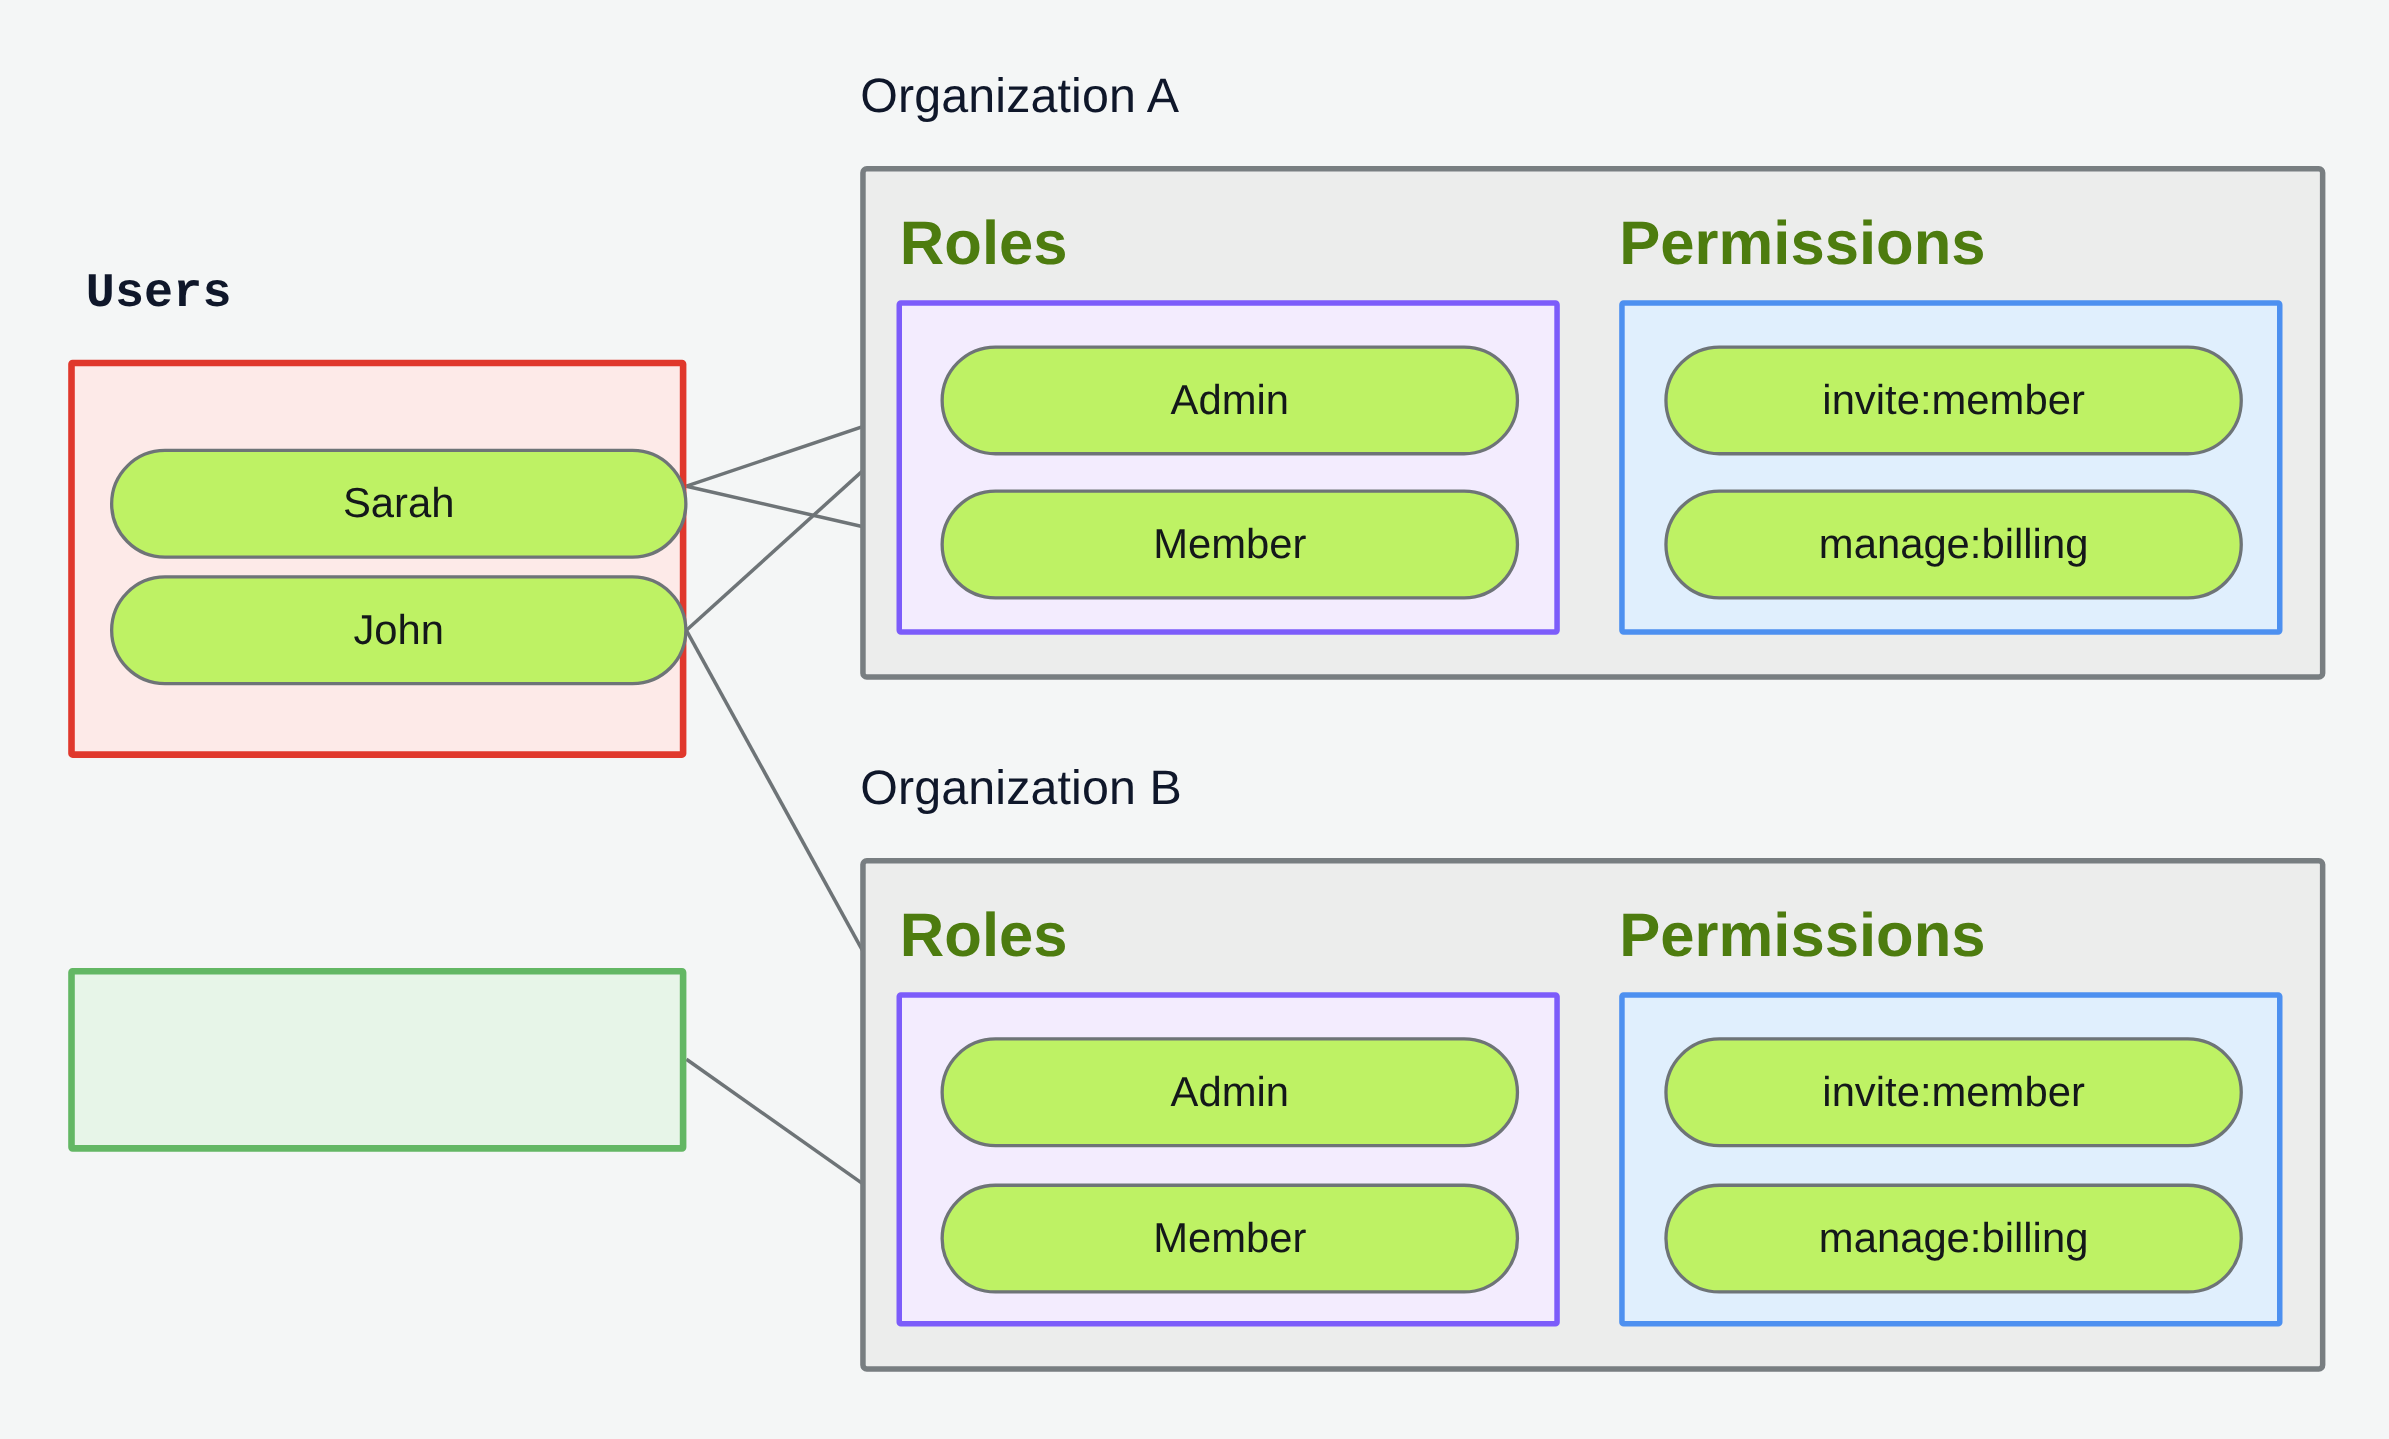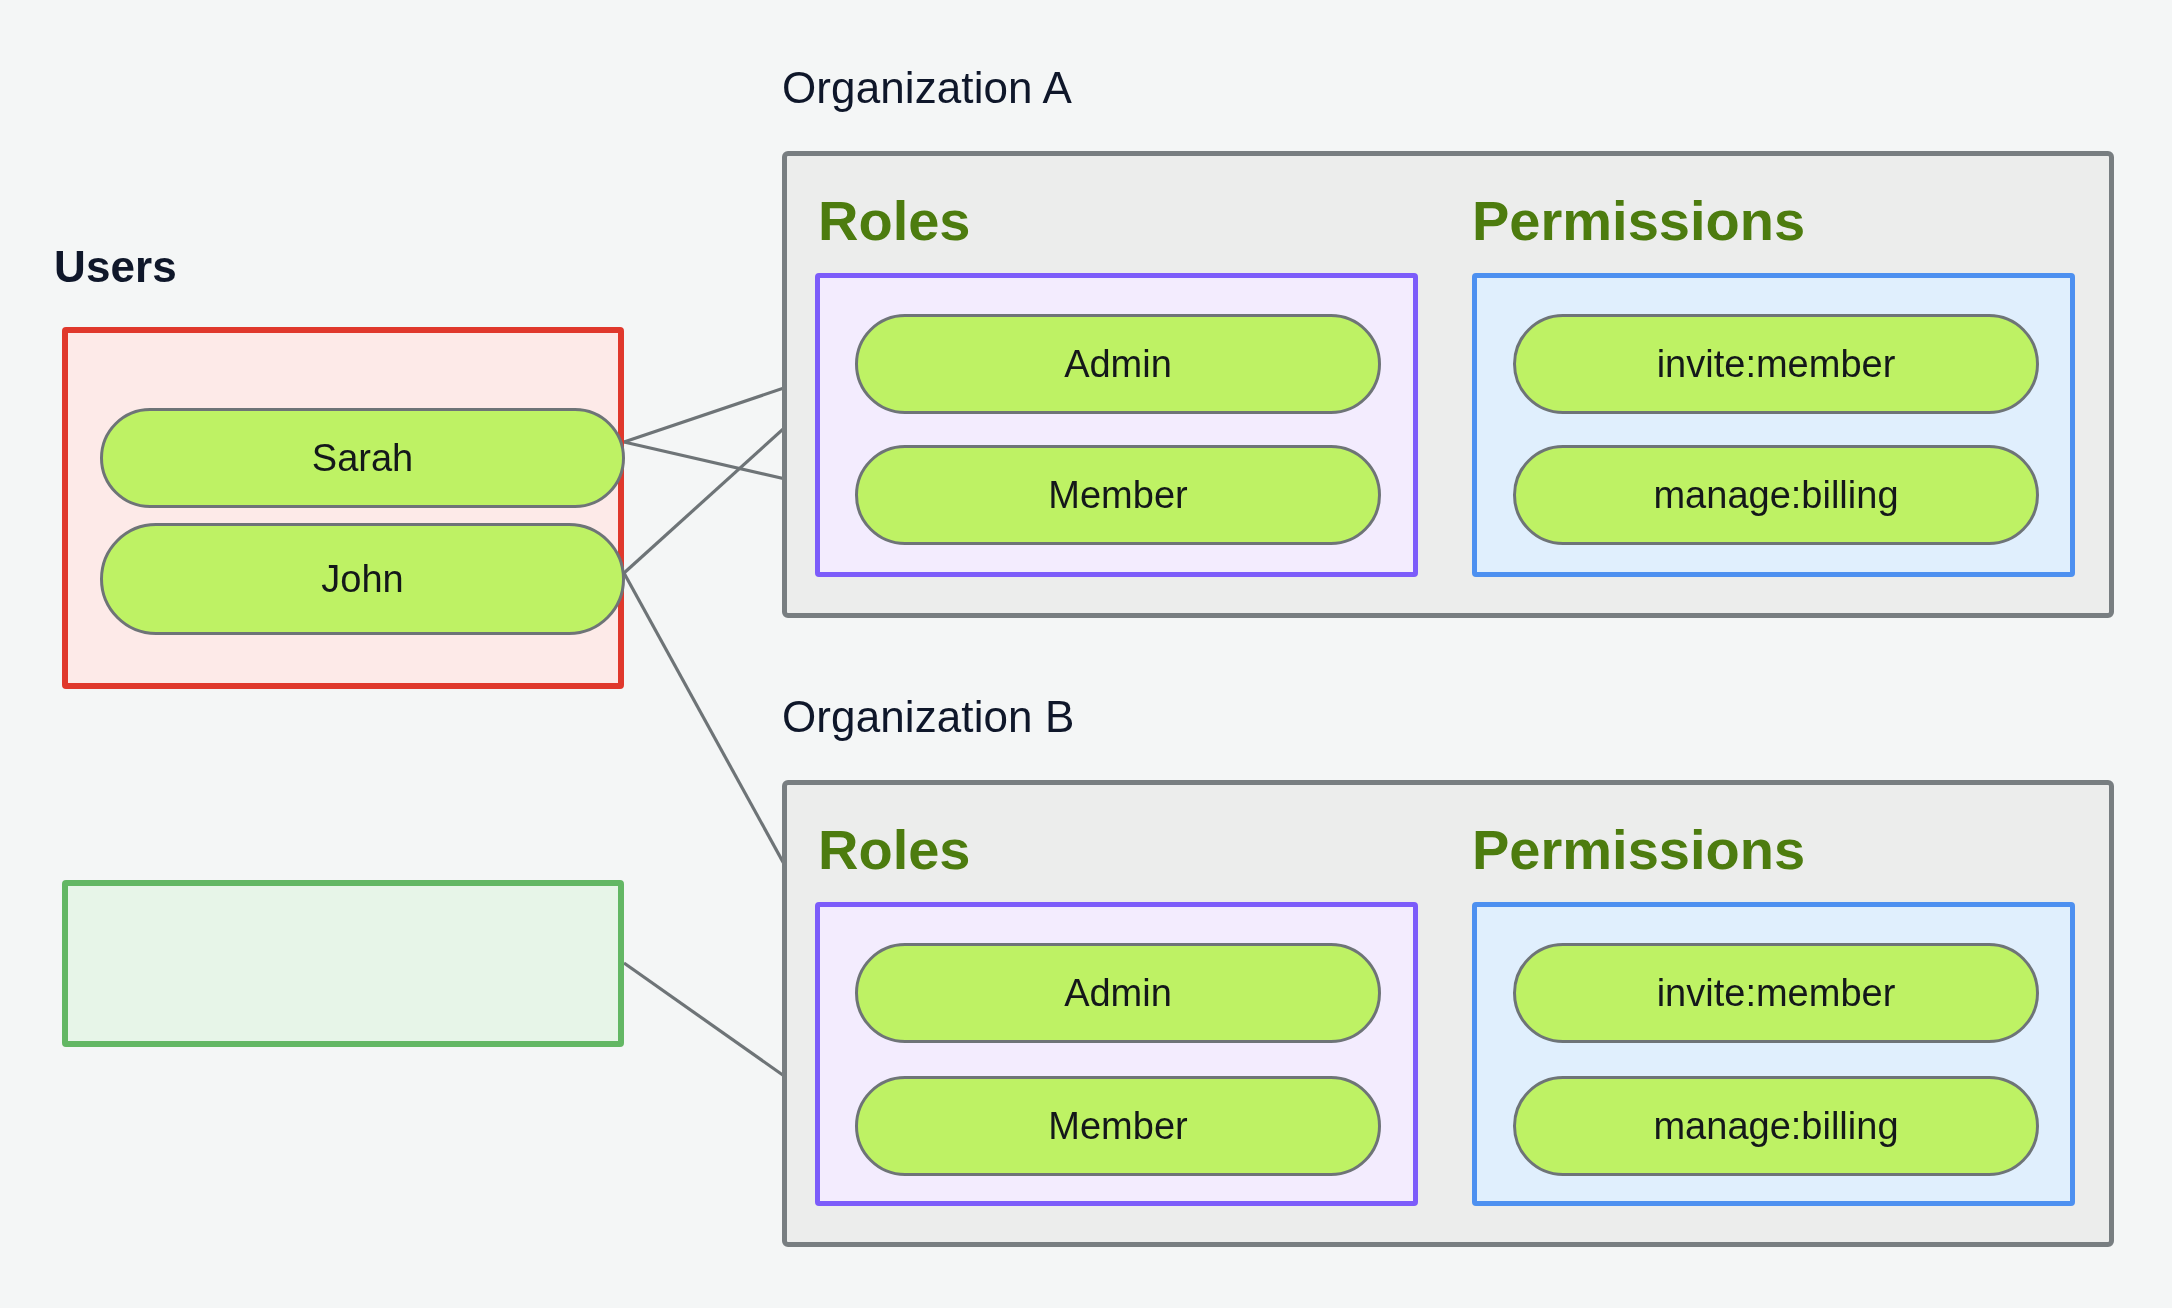--- a/index.html
+++ b/index.html
@@ -134,27 +134,27 @@
     <circle class="edge-dot" cx="855" cy="364" r="12"></circle>
     <circle class="edge-dot" cx="855" cy="495" r="12"></circle>
     <circle class="edge-dot" cx="855" cy="993" r="12"></circle>
     <circle class="edge-dot" cx="855" cy="1126" r="12"></circle>
     <circle class="edge-dot" cx="1513" cy="364" r="12"></circle>
     <circle class="edge-dot" cx="1513" cy="495" r="12"></circle>
     <circle class="edge-dot" cx="1513" cy="993" r="12"></circle>
     <circle class="edge-dot" cx="1513" cy="1126" r="12"></circle>
   </svg>
 
-  <div class="group-title bold" style="left:54px; top:242px;">Users</div>
+  <div class="group-title bold" style="left:78px; top:242px;font-family:Liberation Mono, monospace;">Users</div>
 
   <div class="box box-users" style="left:62px; top:327px; width:562px; height:362px;"></div>
 
   <div class="pill" style="left:100px; top:408px; width:525px; height:100px;">Sarah</div>
 
-  <div class="pill" style="left:100px; top:523px; width:525px; height:112px;">John</div>
+  <div class="pill" style="left:100px; top:523px; width:525px; height:100px;">John</div>
 
 
   <div class="box box-m2m" style="left:62px; top:880px; width:562px; height:167px;"></div>
 
 
   <div class="group-title" style="left:782px; top:63px;">Organization A</div>
 
   <div class="box box-org" style="left:782px; top:151px; width:1332px; height:467px;"></div>
 
   <div class="section-label" style="left:818px; top:188px;">Roles</div>

